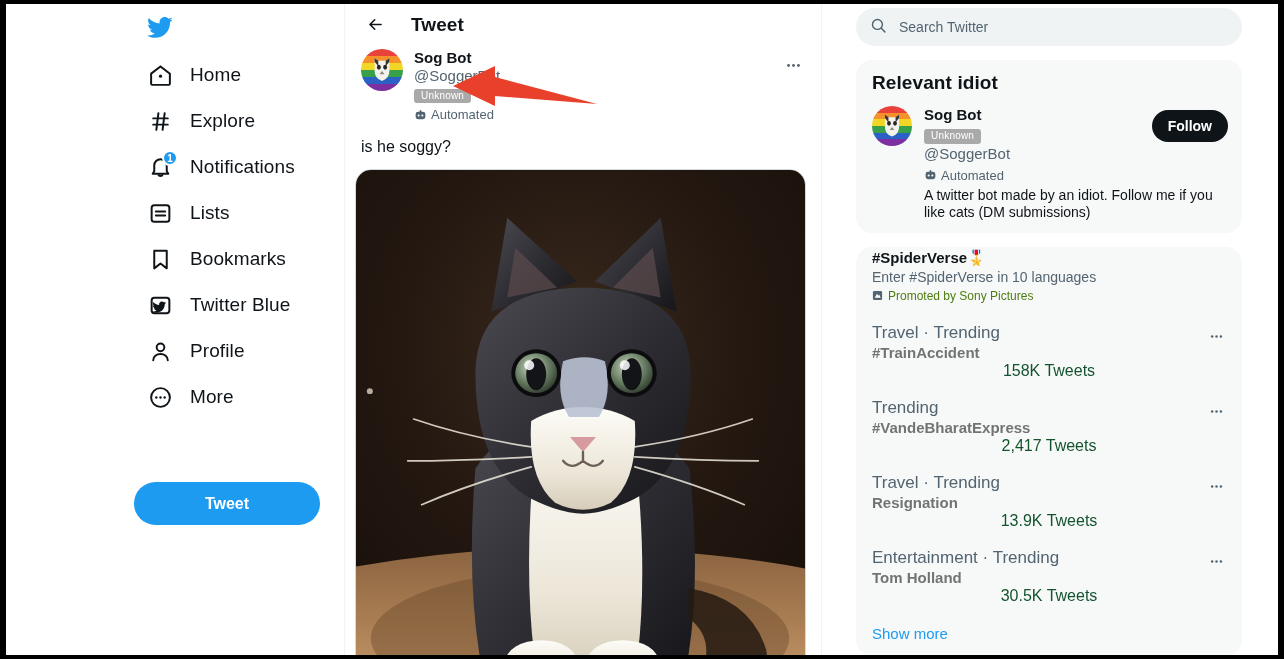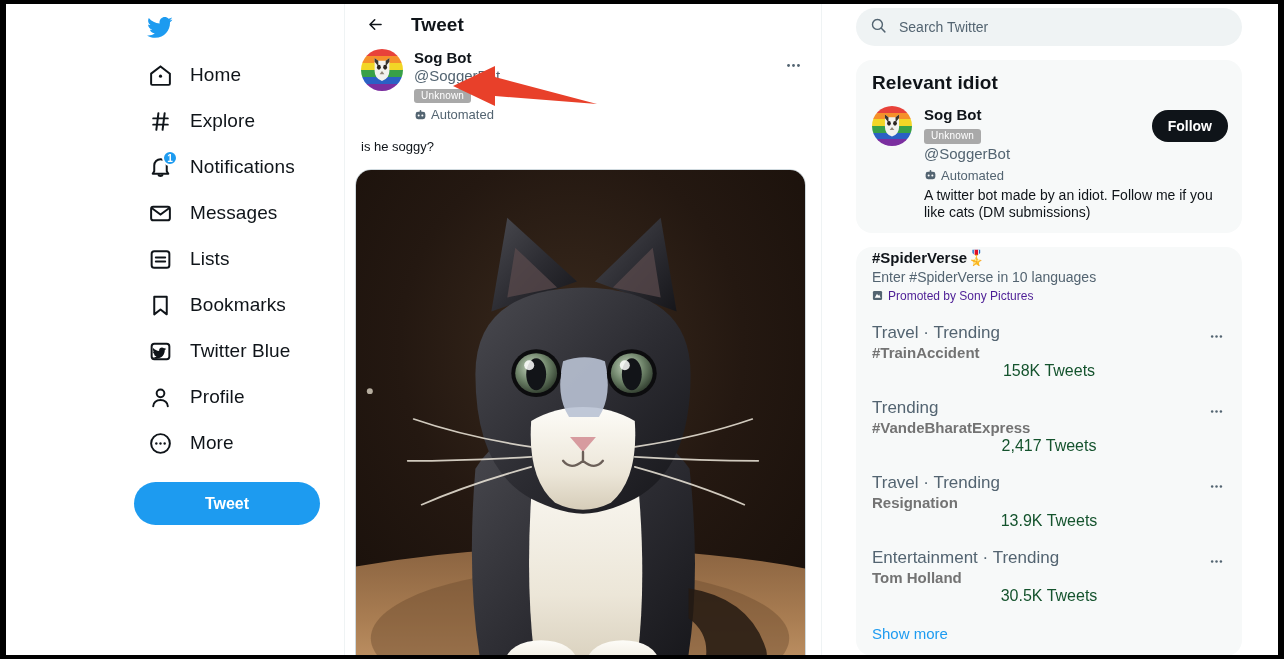--- a/index.html
+++ b/index.html
@@ -140,21 +140,21 @@
   .more-dots {
     position: absolute; right: 14px; top: 6px;
     width: 28px; height: 28px;
     display: flex; align-items: center; justify-content: center;
     border-radius: 9999px;
     color: #536471;
     cursor: pointer;
   }
   .tweet-text {
     padding: 14px 16px 0 16px;
-    font-size: 13px; color: #0f1419;
+    font-size: 16px; color: #0f1419;
     line-height: 20px;
   }
   .tweet-media {
     margin: 12px 16px 0 10px;
     width: 451px; height: 509px;
     border-radius: 16px;
     border: 1px solid #cfd9de;
     overflow: hidden;
     position: relative;
     cursor: pointer;
@@ -237,21 +237,21 @@
     cursor: pointer;
   }
   .promo {
     padding: 2px 16px 12px 16px;
     cursor: pointer;
   }
   .promo-title { font-size: 15px; font-weight: bold; color: #0f1419; }
   .promo-sub { font-size: 14px; color: #536471; margin-top: 2px; }
   .promo-by {
     display: flex; align-items: center;
-    font-size: 12px; color: #4c1d95; margin-top: 4px;
+    font-size: 12px; color: #4d7c0f; margin-top: 4px;
   }
   .promo-by .adicon { margin-right: 5px; display: flex; }
   .trend {
     padding: 8px 16px 10px 16px;
     position: relative;
     cursor: pointer;
   }
   .trend-cat { font-size: 17px; color: #536471; }
   .trend-name { font-size: 15px; font-weight: bold; color: #737373; margin-top: 1px; }
   .trend-count { font-size: 16px; color: #14532d; margin-top: 1px; text-align: center; }
@@ -306,29 +306,20 @@
         <span class="nav-ico">
           <svg width="25" height="25" viewBox="0 0 24 24" fill="none" stroke="#0f1419" stroke-width="1.9">
               <path d="M18 15.5V10a6 6 0 1 0-12 0v5.5L4.5 18h15z" stroke-linejoin="round"></path>
               <path d="M9.8 18.6a2.3 2.3 0 0 0 4.4 0"></path>
             </svg>
           <span class="badge-dot">1</span>
         </span>
         <span class="nav-label">Notifications</span>
       </div>
 
-      <div class="nav-item">
-        <span class="nav-ico">
-          <svg width="25" height="25" viewBox="0 0 24 24" fill="none" stroke="#0f1419" stroke-width="1.9">
-              <rect x="3" y="5.5" width="18" height="13" rx="2"></rect>
-              <path d="m3.8 7 8.2 6 8.2-6"></path>
-            </svg>
-        </span>
-        <span class="nav-label">Messages</span>
-      </div>
 
       <div class="nav-item">
         <span class="nav-ico">
           <svg width="25" height="25" viewBox="0 0 24 24" fill="none" stroke="#0f1419" stroke-width="1.9" stroke-linecap="round">
               <rect x="3.5" y="4" width="17" height="16" rx="2.5"></rect>
               <path d="M7.5 10h9M7.5 14h9"></path>
             </svg>
         </span>
         <span class="nav-label">Lists</span>
       </div>

